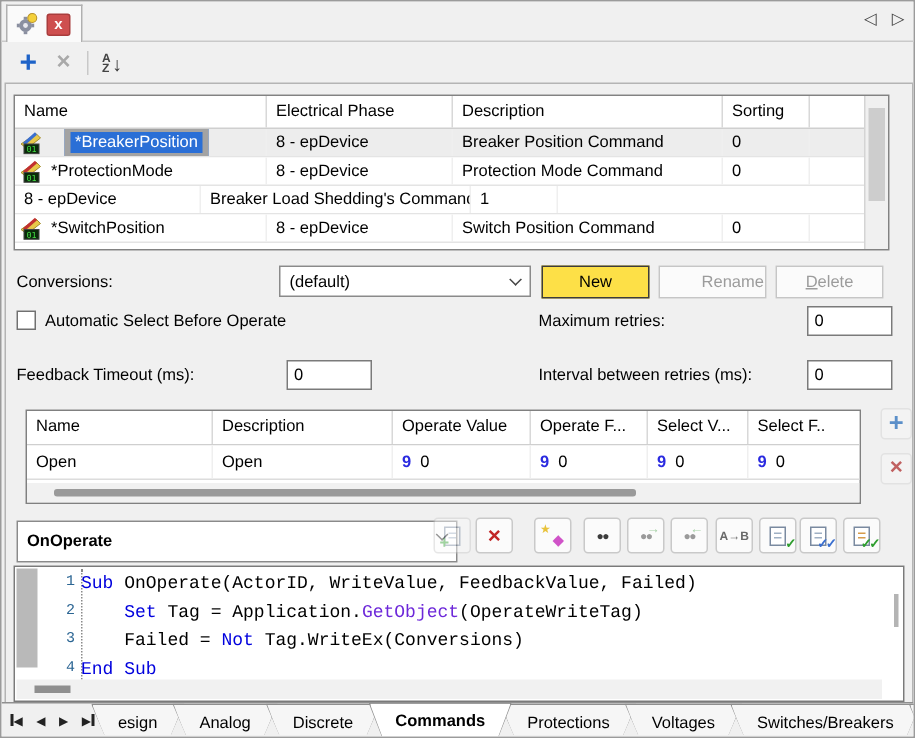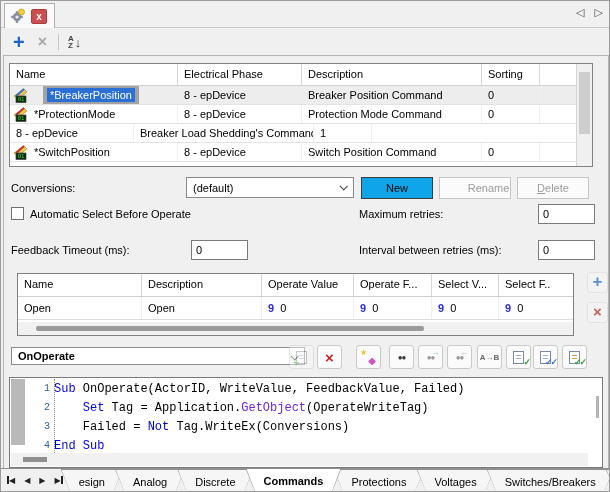--- a/index.html
+++ b/index.html
@@ -45,41 +45,41 @@
   #t1 .nametxt { padding:1px 3px; white-space:nowrap; }
   .row-sel .c { background:#ededed; }
   .row-sel .nametxt { background:#2a6fd6; color:#fff; border:4px solid #a3a3a3;margin-left:12px; }
   .vscroll { position:absolute; right:0; top:0; bottom:0; width:16px; background:#f0f0f0; border-left:1px solid #d4d4d4; }
   .vscroll .thumb { position:absolute; left:2px; right:2px; top:8px; height:62px; background:#cdcdcd; }
 
   
   .lbl { position:absolute; white-space:nowrap; }
   .combo { position:absolute; height:21px; background:#fff; border:1px solid #8a8a8a; display:flex; align-items:center; padding-left:6px; }
   .combo .chev { position:absolute; right:7px; top:6px; width:6px; height:6px; border-right:1.4px solid #444; border-bottom:1.4px solid #444; transform:rotate(45deg) translateY(-1px); }
-  .btn { position:absolute; width:72px; height:22px; background:#0ea5e9; border:1px solid #6a6a6a; text-align:center; line-height:20px; }
+  .btn { position:absolute; width:72px; height:22px; background:#fde047; border:1px solid #6a6a6a; text-align:center; line-height:20px; }
   .btn.default { border-color:#3c3c3c; }
   .btn.disabled { color:#9c9c9c; border-color:#c6c6c6; background:#fbfbfb; }
 
   .checkbox { position:absolute; width:13px; height:13px; background:#fff; border:1px solid #707070; }
   .field { position:absolute; width:57px; height:20px; background:#fff; border:1px solid #7a7a7a; font:11px "Liberation Sans",sans-serif; padding-left:4px; }
 
   
   #t2 { left:16px; top:272px; width:557px; height:63px; border-color:#808080; }
   #t2 .g-head { height:23px; }
   #t2 .g-row { height:23px; border-bottom:1px solid #dcdcdc; }
   #t2 .c0 { width:124px; } #t2 .c1 { width:120px; } #t2 .c2 { width:92px; } #t2 .c3 { width:78px; } #t2 .c4 { width:67px; } #t2 .c5 { flex:1; border-right:none; }
   .vglyph { color:#2a2ae0; font-weight:bold; margin-right:6px; }
   .hscroll { position:absolute; left:0; right:0; bottom:0; height:13px; background:#f1f1f1; }
   .hscroll .thumb { position:absolute; top:4px; height:5px; background:#9a9a9a; border-radius:2px; }
   .sq-btn { position:absolute; width:21px; height:21px; background:#f3f3f3; border:1px solid #e2e2e2; border-radius:3px; text-align:center; }
   .sq-btn.addv { color:#5b8fc9; font-size:17px; font-weight:bold; line-height:18px; }
   .sq-btn.remv { color:#c06060; font-size:15px; font-weight:bold; line-height:18px; }
 
   
-  #ev-combo { left:10px; top:346px; width:294px; height:18px; }
+  #ev-combo { left:10px; top:346px; width:294px; height:28px; }
   #ev-combo .evtxt { font-weight:bold; }
   .ico-btn { position:absolute; top:344px; width:25px; height:24px; background:#fbfbfb; border:1px solid #c9c9c9; border-radius:3px;
              display:flex; align-items:center; justify-content:center; overflow:hidden; }
   .doc-ic { position:relative; width:11px; height:13px; background:#fff; border:1px solid #7a8aa0; }
   .doc-ic .ln { position:absolute; left:2px; right:2px; height:1px; background:#9fb0c4; }
   .doc-ic .ln.o { background:#d69b4a; }
   .ov { position:absolute; font-weight:bold; }
   .grayed { opacity:.45; }
   .binoc { color:#3c3c3c; font-size:8px; letter-spacing:-1px; }
   .binoc.dim { color:#9a9a9a; }

